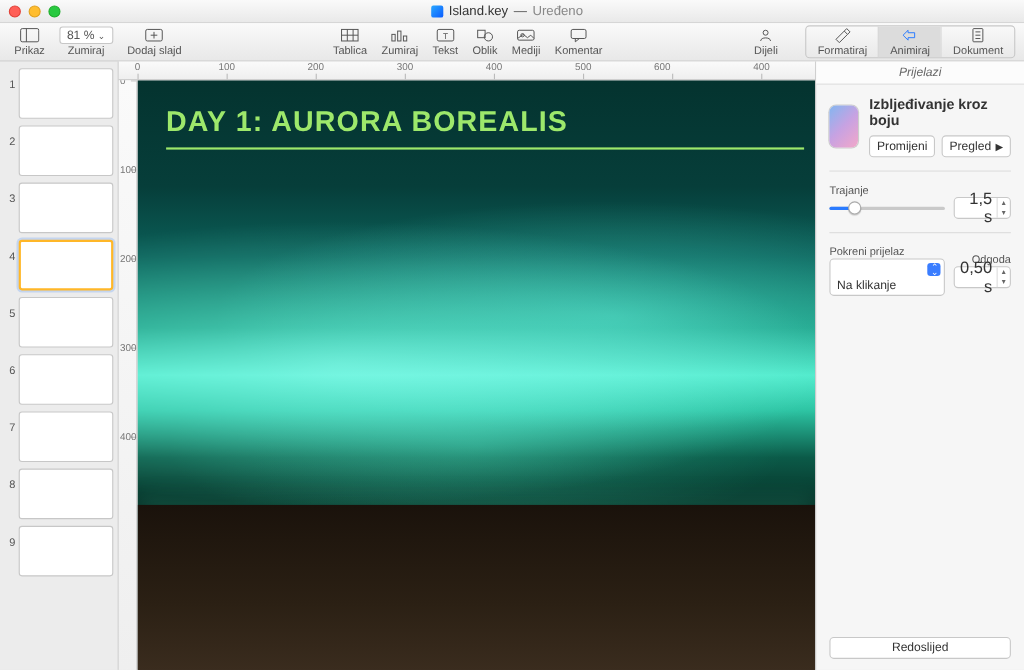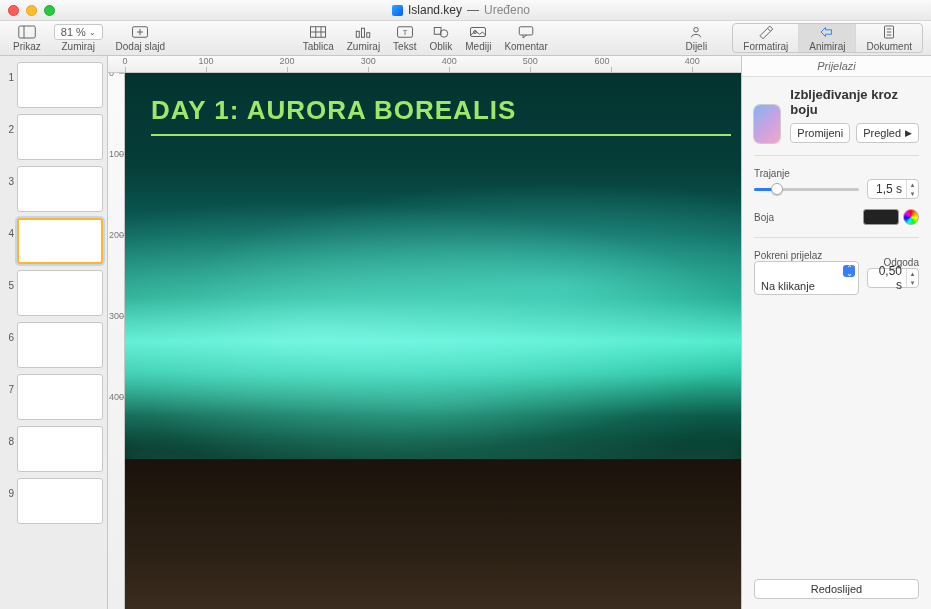--- a/index.html
+++ b/index.html
@@ -76,33 +76,33 @@
     background: linear-gradient(#1a120b, #2b2014 60%, #3a2c1e);
     box-shadow: 0 -8px 18px rgba(70,220,180,0.15);
   }
   .headline { position:absolute; top:22px; left:26px; right:20px; color:#9de86b; font-weight:700; font-size:26px; letter-spacing:1px; z-index:3; font-family: "Arial Black", sans-serif;}
   .headline .rule { border-top:2px solid #9de86b; margin-top:8px; width:580px;}
 
   
   .inspector { width:190px; background:#f6f6f6; border-left:1px solid #c7c7c7; display:flex; flex-direction:column; font-size:11px; color:#333; }
   .insp-title { text-align:center; font-size:11px; color:#666; padding:4px 0; border-bottom:1px solid #ddd; background:#fcfcfc;font-style:italic;}
   .insp-body { padding:10px 12px; display:flex; flex-direction:column; gap:10px; }
-  .trow { display:flex; align-items:flex-end; gap:10px; }
+  .trow { display:flex; align-items:center; gap:10px; }
   .swatch { width:38px; height:38px; border-radius:6px; background: linear-gradient(135deg,#83b6f0,#c7a2e2,#f2a7c9); box-shadow:0 0 0 1px #ccc;}
   .tname { font-weight:600; font-size:13px; }
   .btnrow { display:flex; gap:6px;}
   .btn { flex:1; background:#fff; border:1px solid #c8c8c8; border-radius:4px; padding:3px 6px; font-size:11px; text-align:center; display:flex; align-items:center; justify-content:center; gap:4px;}
   .lbl { font-size:10px; color:#555; }
   .slider-row { display:flex; align-items:center; gap:8px; }
   .slider { flex:1; height:14px; position:relative; }
   .slider .track { position:absolute; top:6px; left:0; right:0; height:3px; background:#c9c9c9; border-radius:2px;}
   .slider .fill { position:absolute; top:6px; left:0; width:22%; height:3px; background:#2a7bff; border-radius:2px;}
   .slider .knob { position:absolute; top:1px; left:calc(22% - 6px); width:12px; height:12px; border-radius:50%; background:#fff; border:1px solid #aaa; box-shadow:0 1px 1px rgba(0,0,0,.2);}
   .stepper { display:flex; align-items:center; border:1px solid #c8c8c8; border-radius:4px; background:#fff; height:20px; }
-  .stepper .val { width:38px; text-align:right; padding:0 4px; font-size:12px;}
+  .stepper .val { width:38px; text-align:right; padding:0 4px; font-size:15px;}
   .stepper .arrows { width:12px; display:flex; flex-direction:column; border-left:1px solid #ddd;}
   .stepper .arrows div { height:9px; font-size:7px; text-align:center; color:#666; line-height:9px;}
   .color-row { display:flex; align-items:center; justify-content:space-between;}
   .colorwell { display:flex; align-items:center; gap:4px;}
   .cwell { width:36px; height:16px; border-radius:3px; background:#222; border:1px solid #999;}
   .cwheel { width:16px; height:16px; border-radius:50%; background: conic-gradient(red,orange,yellow,lime,cyan,blue,magenta,red); border:1px solid #aaa;}
   .formrow { display:flex; align-items:center; justify-content:space-between; gap:8px;}
   .select { flex:1; background:#fff; border:1px solid #c8c8c8; border-radius:4px; padding:18px 18px 2px 6px; font-size:11px; position:relative;}
   .select::after { content:""; position:absolute; right:3px; top:3px; width:12px; height:12px; border-radius:3px; background:#3a7dff; }
   .select .chev { position:absolute; right:5px; top:4px; font-size:8px; color:#fff; z-index:1; line-height:5px;}
@@ -384,27 +384,20 @@
           <div class="stepper">
             <div class="val">1,5 s</div>
             <div class="arrows">
                 <div>▴</div>
                 <div>▾</div>
               </div>
           </div>
         </div>
       </div>
 
-      <div class="color-row">
-        <div class="lbl">Boja</div>
-        <div class="colorwell">
-          <div class="cwell"></div>
-          <div class="cwheel"></div>
-        </div>
-      </div>
 
       <div class="divider"></div>
 
       <div class="formrow">
         <div style="flex:1;">
           <div class="lbl">Pokreni prijelaz</div>
           <div class="select">
             <span>Na klikanje</span>
             <span class="chev">⌃<br>⌄</span>
           </div>

